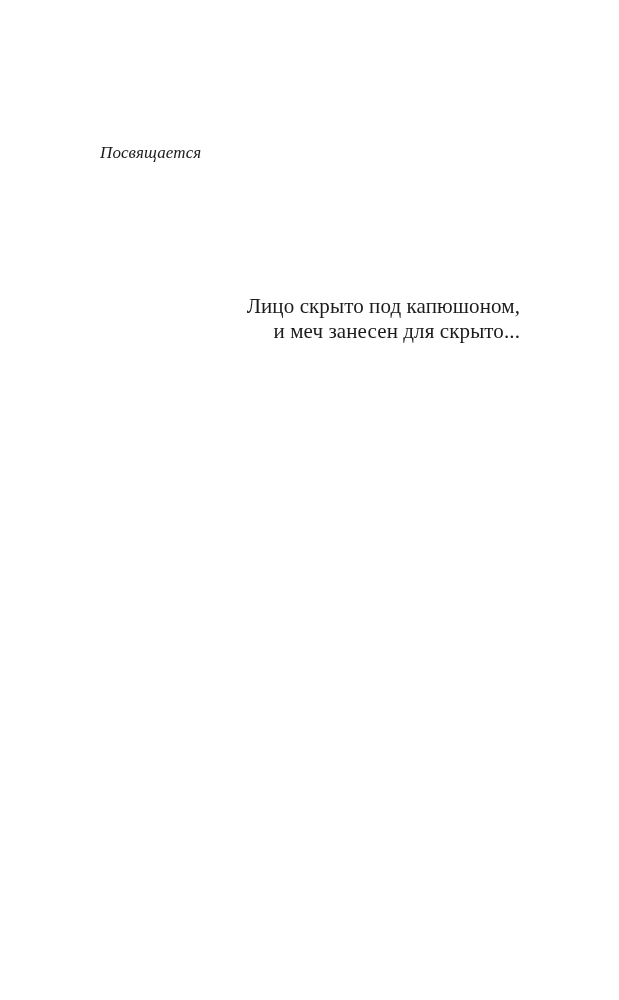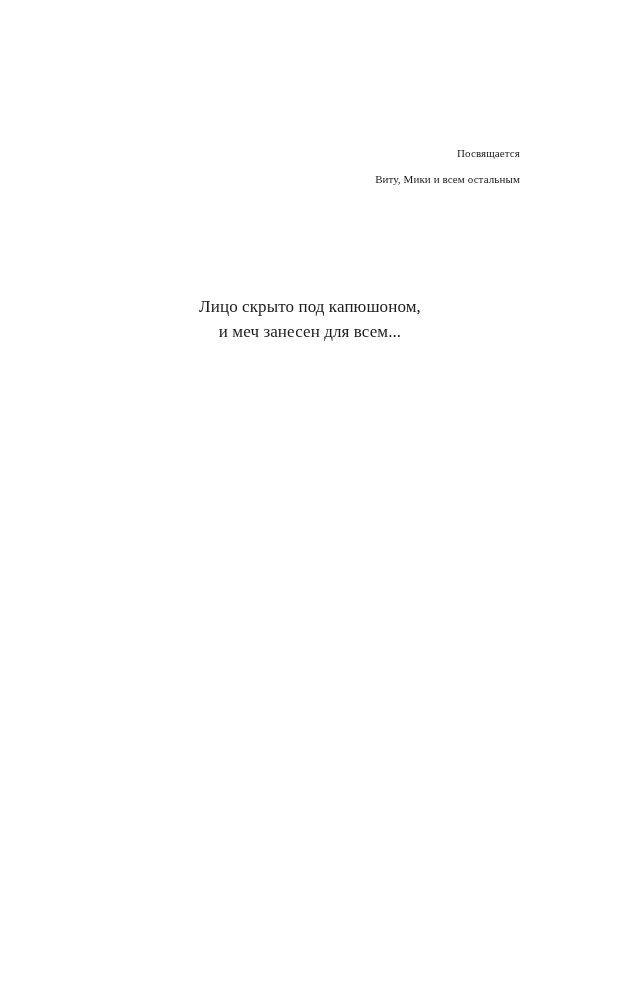--- a/index.html
+++ b/index.html
@@ -18,54 +18,53 @@
     position: relative;
     width: 619px;
     height: 1000px;
     background: #ffffff;
   }
   .dedication {
     position: absolute;
     top: 140px;
     right: 99px;
     width: 420px;
-    text-align: right;
-    font-size: 11px;
+    font-style: italic;
+    font-size: 17px;
     line-height: 26px;
     color: #1c1c1c;
     letter-spacing: 0.1px;
   }
   .dedication .line {
     display: block;
     white-space: nowrap;
   }
   .epigraph {
     position: absolute;
     top: 294px;
     right: 99px;
     width: 420px;
-    text-align: center;
-    font-size: 17px;
+    text-align: right;
+    font-size: 21px;
     line-height: 25px;
     color: #1c1c1c;
     letter-spacing: 0.1px;
   }
   .epigraph .line {
     display: block;
     white-space: nowrap;
   }
 </style>
 </head>
 <body>
 
 <div class="page">
 
   <div class="dedication">
     <span class="line">Посвящается</span>
-    <span class="line">Виту, Мики и всем остальным</span>
   </div>
 
   <div class="epigraph">
     <span class="line">Лицо скрыто под капюшоном,</span>
-    <span class="line">и меч занесен для всем...</span>
+    <span class="line">и меч занесен для скрыто...</span>
   </div>
 
 </div>
 
 </body></html>

